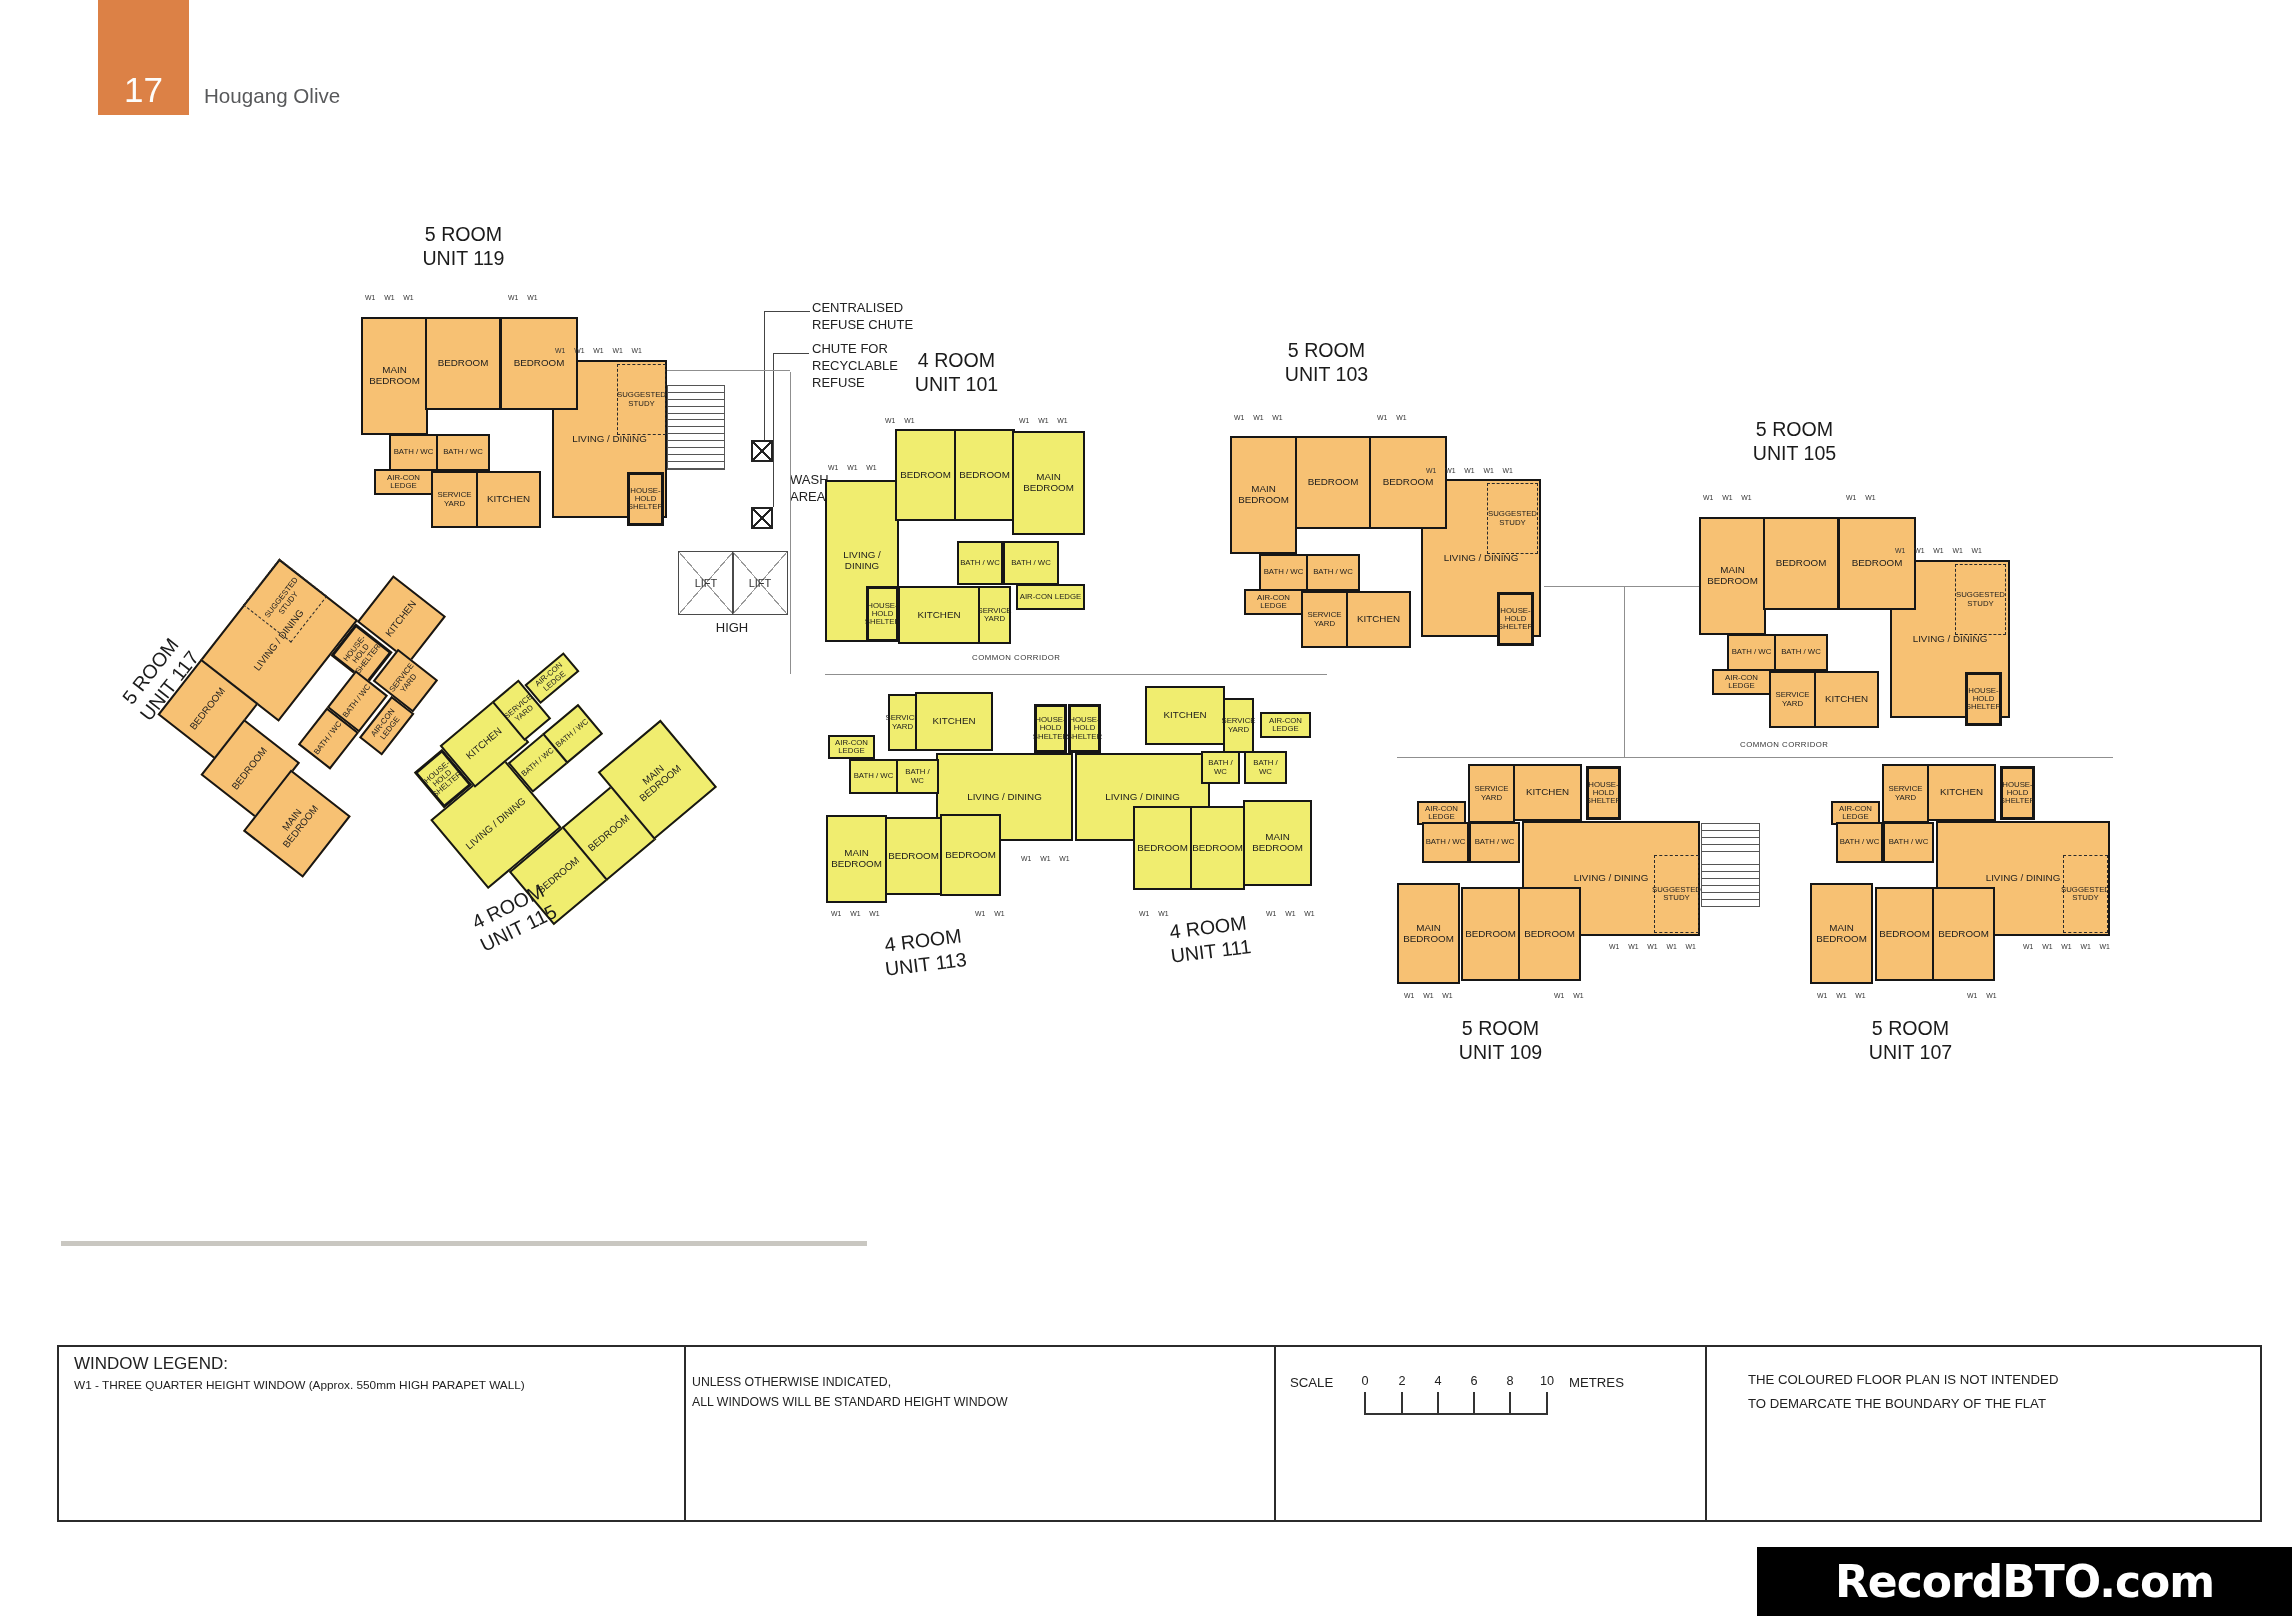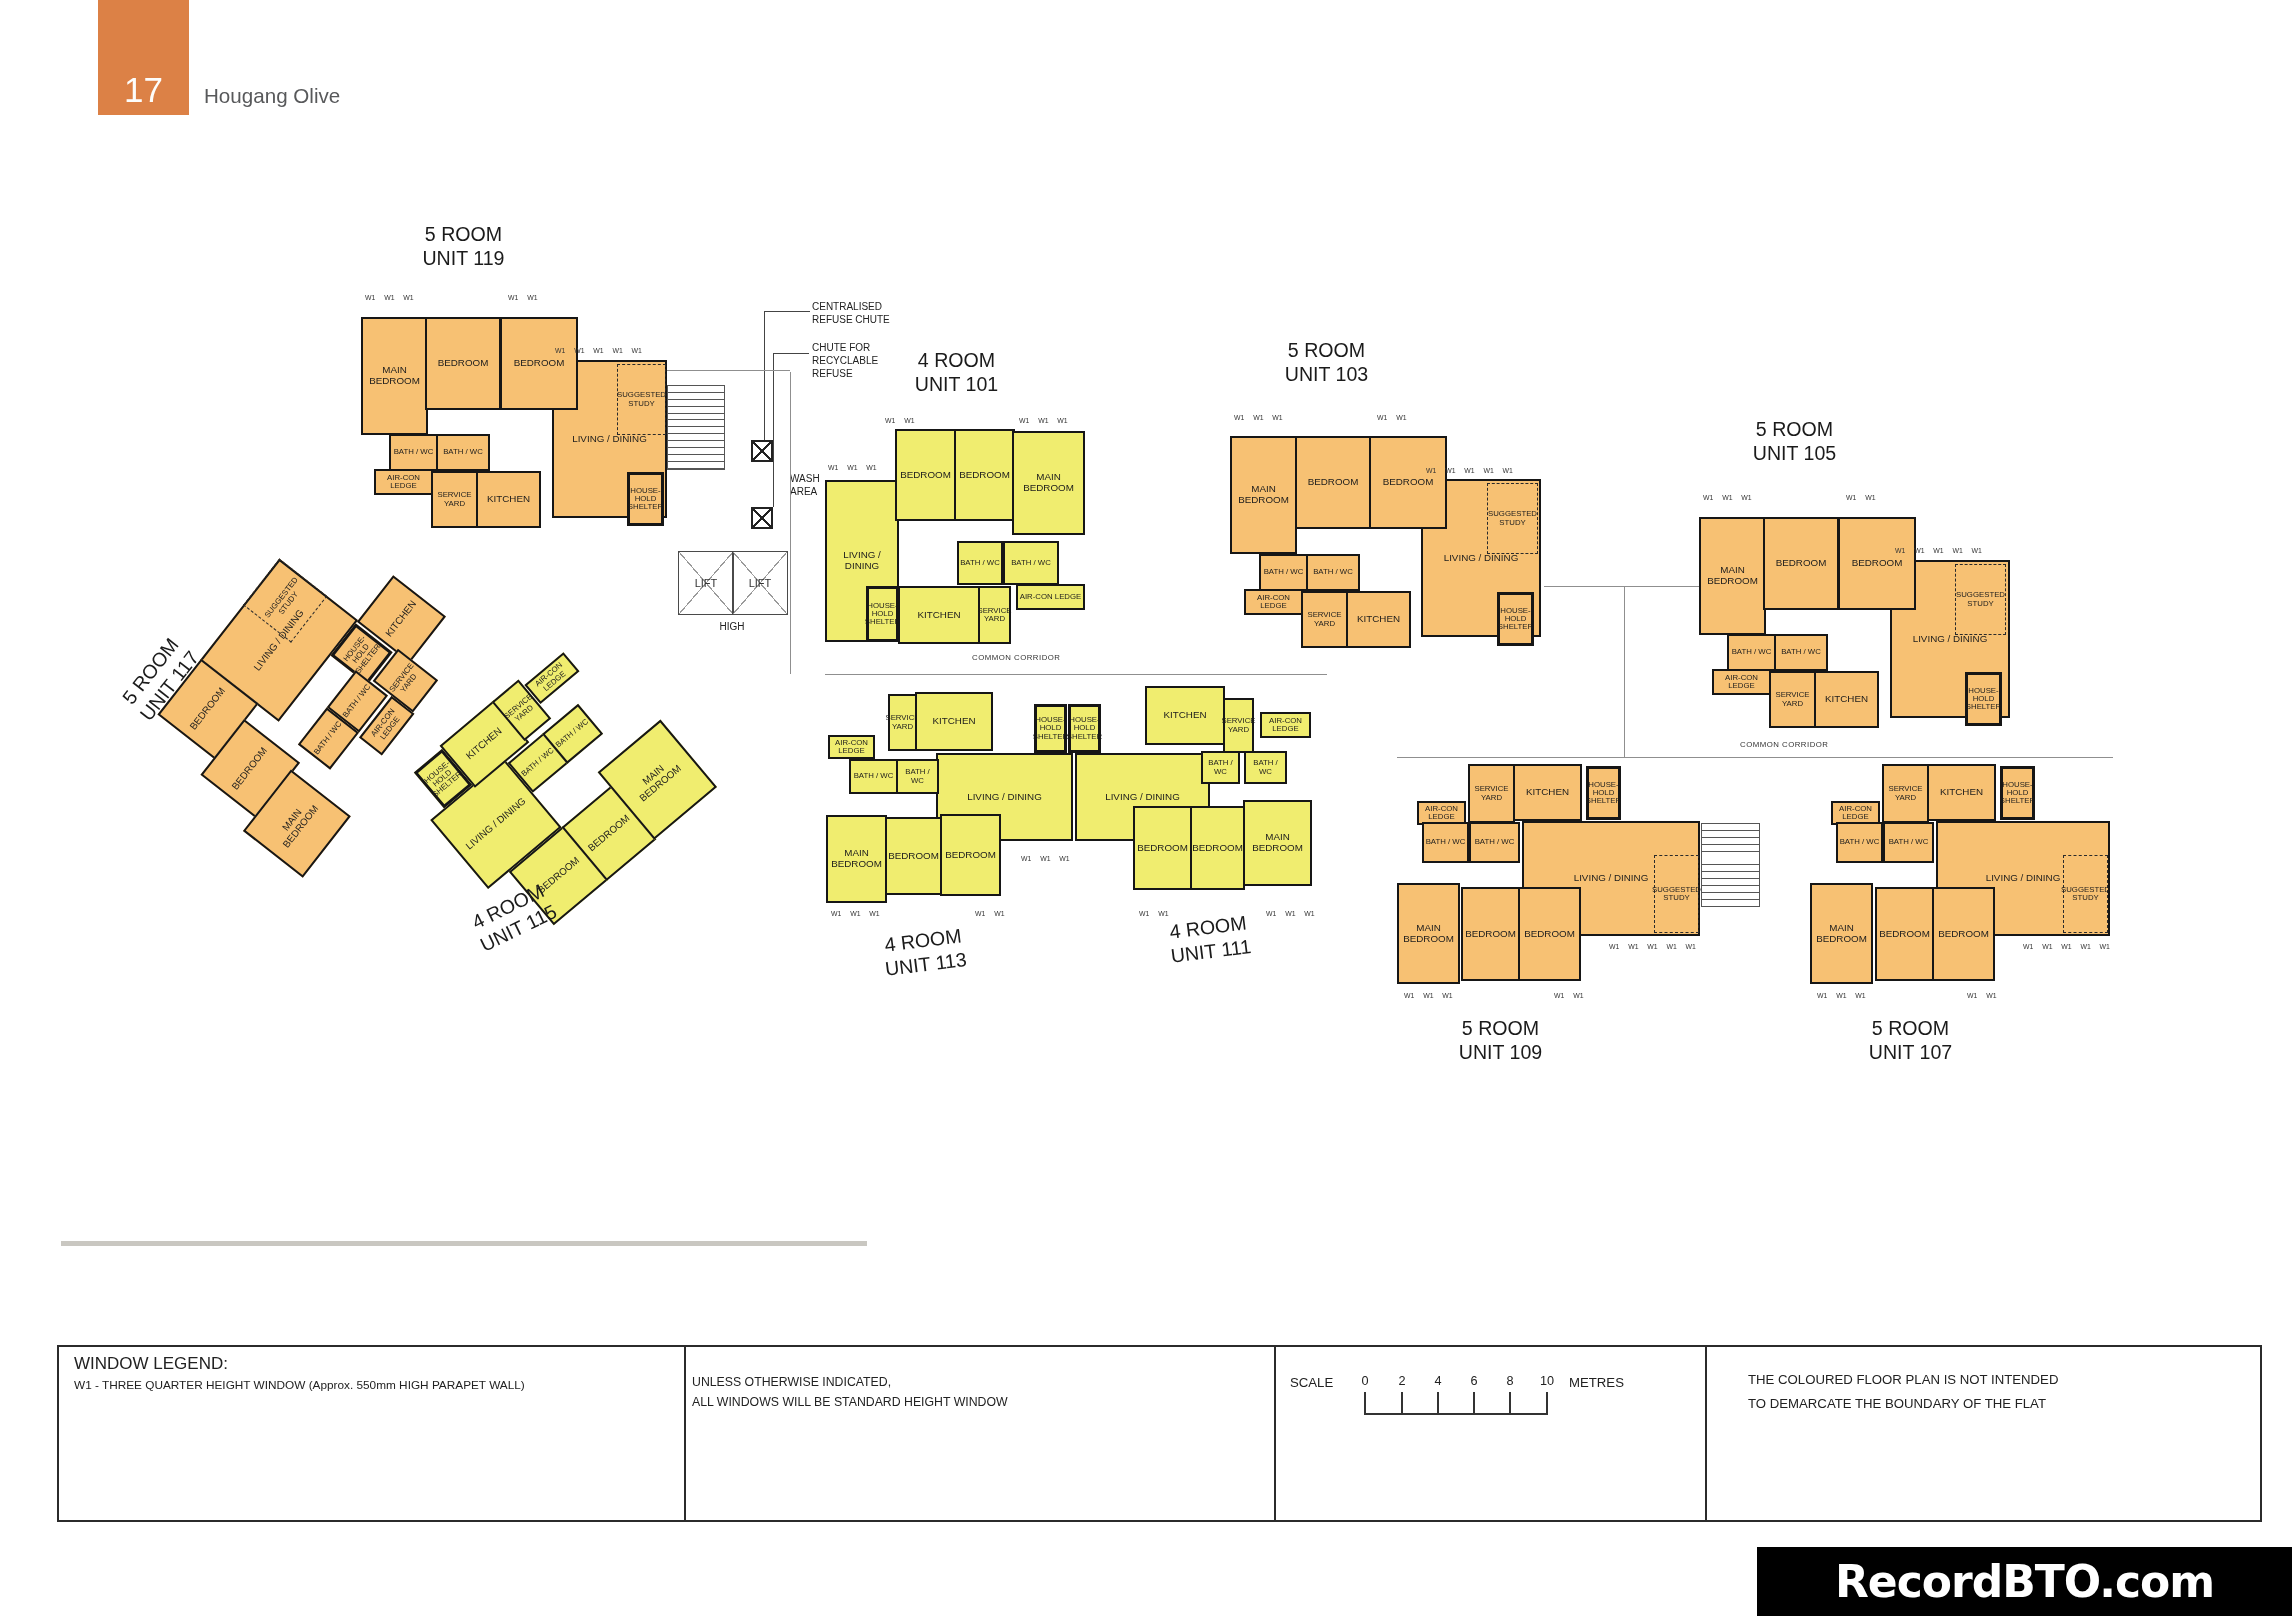--- a/index.html
+++ b/index.html
@@ -17,21 +17,21 @@
         justify-content:center;text-align:center;line-height:1.12;font-size:9.8px;color:#1c1c1c;padding:1px;}
   .r5{background:var(--c5,#F7C173);}
   .r4{background:var(--c4,#F0ED6F);}
   .sm{font-size:7.8px;line-height:1.05;}
   .dashed{border:1.5px dashed #2a2a2a !important;background:transparent !important;}
   .thick{border-width:3.9px;}
   .unit-rot{position:absolute;}
   .unit-title{position:absolute;width:169px;text-align:center;font-size:19.6px;color:#1b1b1b;
               white-space:pre-line;line-height:1.22;}
   .w1{position:absolute;font-size:6.9px;color:#333;word-spacing:6.9px;white-space:nowrap;}
-  .note{position:absolute;font-size:10px;line-height:1.3;color:#222;white-space:pre-line;}
+  .note{position:absolute;font-size:13px;line-height:1.3;color:#222;white-space:pre-line;}
   .corr{position:absolute;font-size:7.8px;color:#333;letter-spacing:0.5px;white-space:nowrap;}
   .gline{position:absolute;background:#8f8f8f;}
   .kline{position:absolute;background:#444;}
   .stairs{position:absolute;border:1px solid #555;background:repeating-linear-gradient(180deg,#ffffff 0 5.9px,#555 5.9px 6.9px);}
   .lift{position:absolute;width:54px;height:62px;border:1.5px solid #4a4a4a;display:flex;align-items:center;
         justify-content:center;font-size:11px;color:#333;background-image:
         linear-gradient(to top right,transparent 49.3%,#9a9a9a 49.3%,#9a9a9a 50.7%,transparent 50.7%),
         linear-gradient(to bottom right,transparent 49.3%,#9a9a9a 49.3%,#9a9a9a 50.7%,transparent 50.7%);}
   .chute{position:absolute;width:21.6px;height:21.6px;border:2px solid #222;box-sizing:border-box;background-image:
         linear-gradient(to top right,transparent 47%,#222 47%,#222 53%,transparent 53%),

